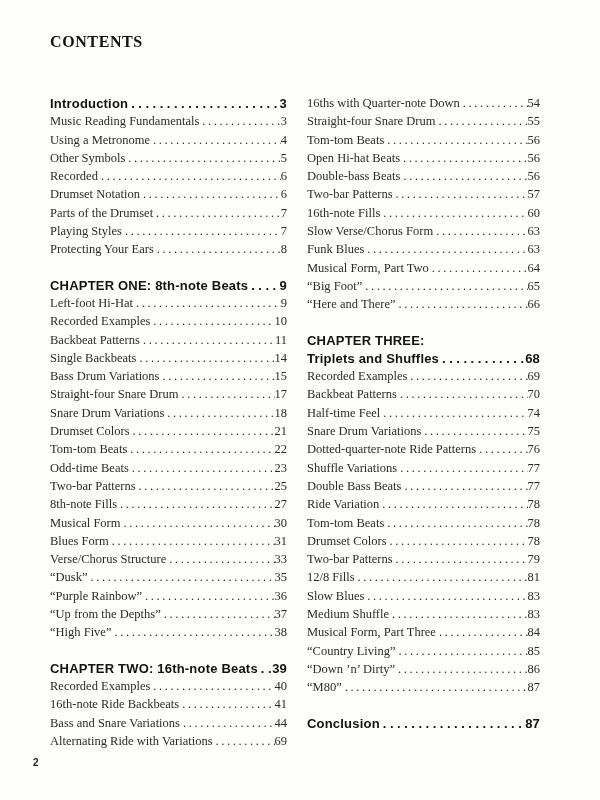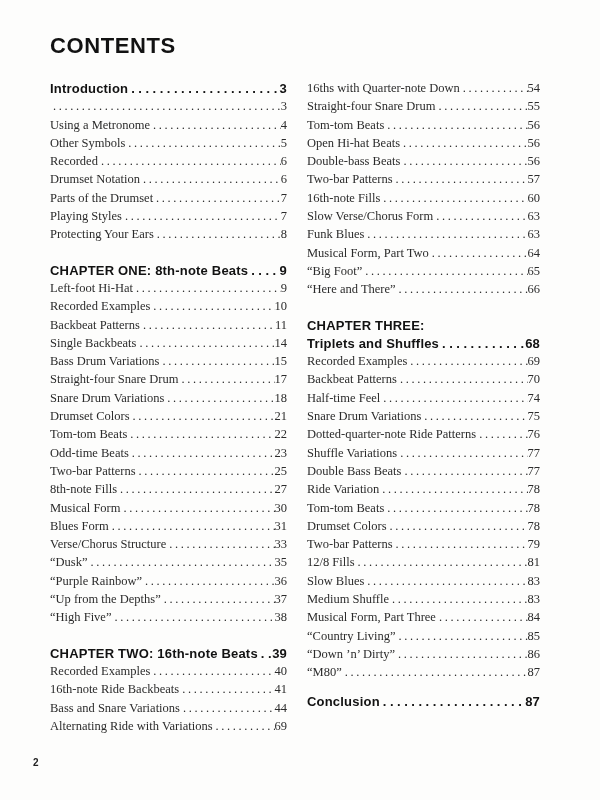--- a/index.html
+++ b/index.html
@@ -8,39 +8,39 @@
     width: 600px;
     height: 800px;
     background: #fdfdfc;
     overflow: hidden;
     color: #2b2b2b;
   }
   .doc-title {
     position: absolute;
     left: 50px;
     top: 33px;
-    font-family: Liberation Sans, sans-serif;
+    font-family: Liberation Serif, serif;
     font-weight: bold;
-    font-size: 22px;
+    font-size: 16px;
     letter-spacing: 0.6px;
     color: #121212;
   }
   .cols {
     position: absolute;
     left: 50px;
     top: 81px;
     display: flex;
   }
   .col { width: 237px; }
   .col + .col { margin-left: 20px; width: 233px; }
 
   .section { margin-top: 17px; }
-  .section:first-child { margin-top: 0; }
+  .section:first-child { margin-top: 15px; }
   
-  .col:nth-child(2) .section:last-child { margin-top: 10px; }
+  .col:nth-child(2) .section:last-child { margin-top: 17px; }
 
   .row {
     display: flex;
     align-items: baseline;
     height: 18.3px;
     font-family: "Liberation Serif", serif;
     font-size: 12.5px;
     color: #2b2b2b;
   }
   .row .label { white-space: nowrap; }
@@ -81,20 +81,21 @@
   <div class="doc-title">CONTENTS</div>
   <div class="cols">
     <div class="col">
         <div class="section">
           <div class="row heading-row">
             <span class="label">Introduction</span>
             <span class="dots"></span>
             <span class="pg">3</span>
           </div>
           <div class="row">
+            <span class="label">Music Reading Fundamentals</span>
             <span class="dots"></span>
             <span class="pg">3</span>
           </div>
           <div class="row">
             <span class="label">Using a Metronome</span>
             <span class="dots"></span>
             <span class="pg">4</span>
           </div>
           <div class="row">
             <span class="label">Other Symbols</span>

